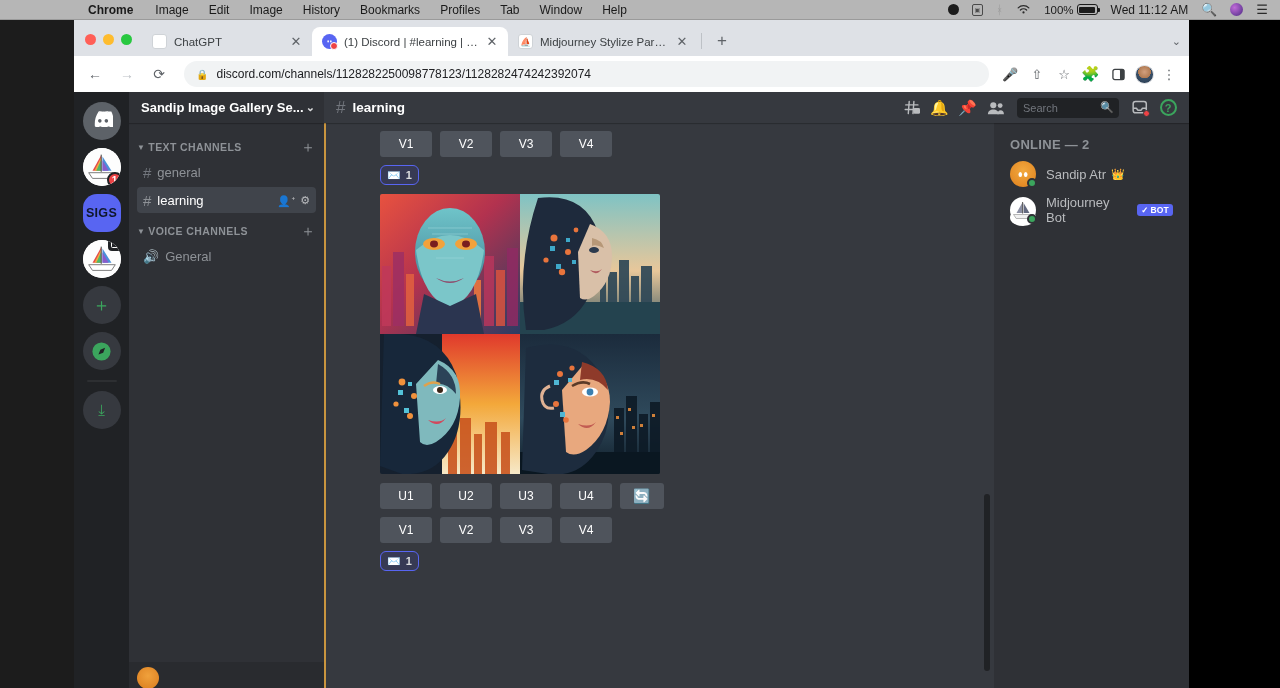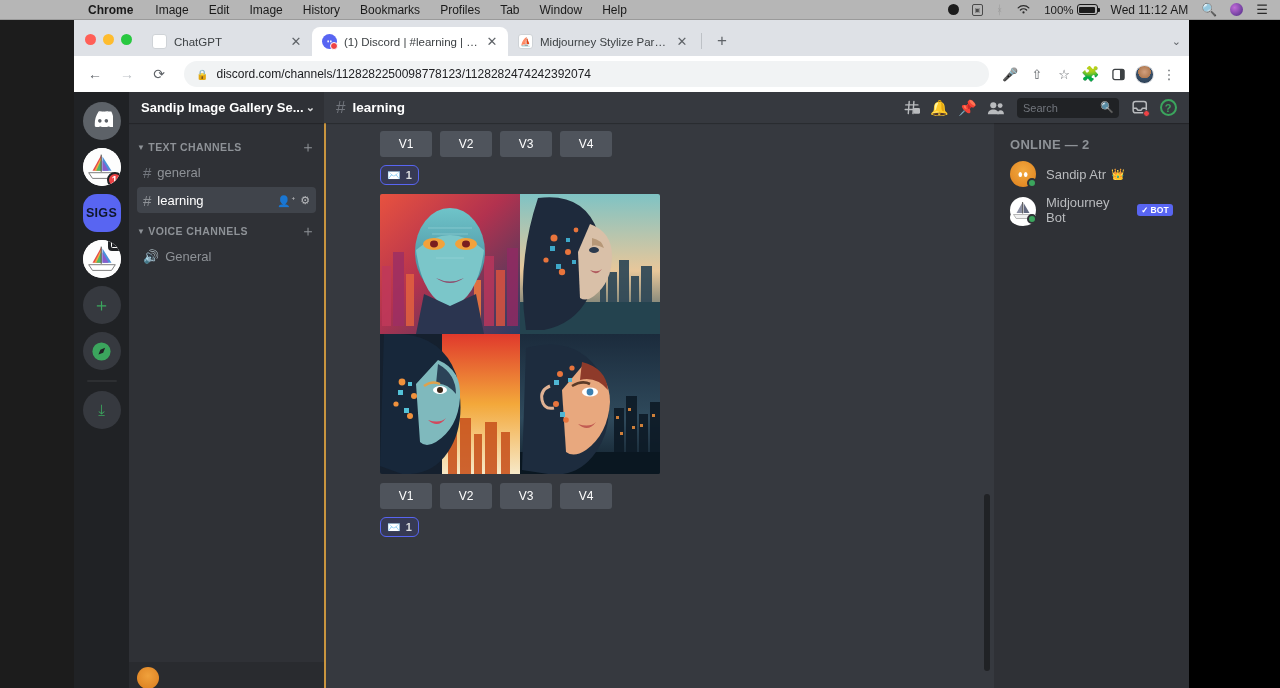--- a/index.html
+++ b/index.html
@@ -794,20 +794,27 @@
                     </g>
                   <g fill="#4fb6d4">
                       <rect x="34" y="46" width="5" height="5"></rect>
                       <rect x="48" y="44" width="4" height="4"></rect>
                       <rect x="40" y="78" width="5" height="5"></rect>
                     </g>
                 </svg>
               </div>
             </div>
 
+            <div class="btnrow">
+              <div class="mjbtn">U1</div>
+              <div class="mjbtn">U2</div>
+              <div class="mjbtn">U3</div>
+              <div class="mjbtn">U4</div>
+              <div class="mjbtn icon">🔄</div>
+            </div>
 
             <div class="btnrow">
               <div class="mjbtn">V1</div>
               <div class="mjbtn">V2</div>
               <div class="mjbtn">V3</div>
               <div class="mjbtn">V4</div>
             </div>
 
             <div style="display:flex;">
               <div class="reaction">

